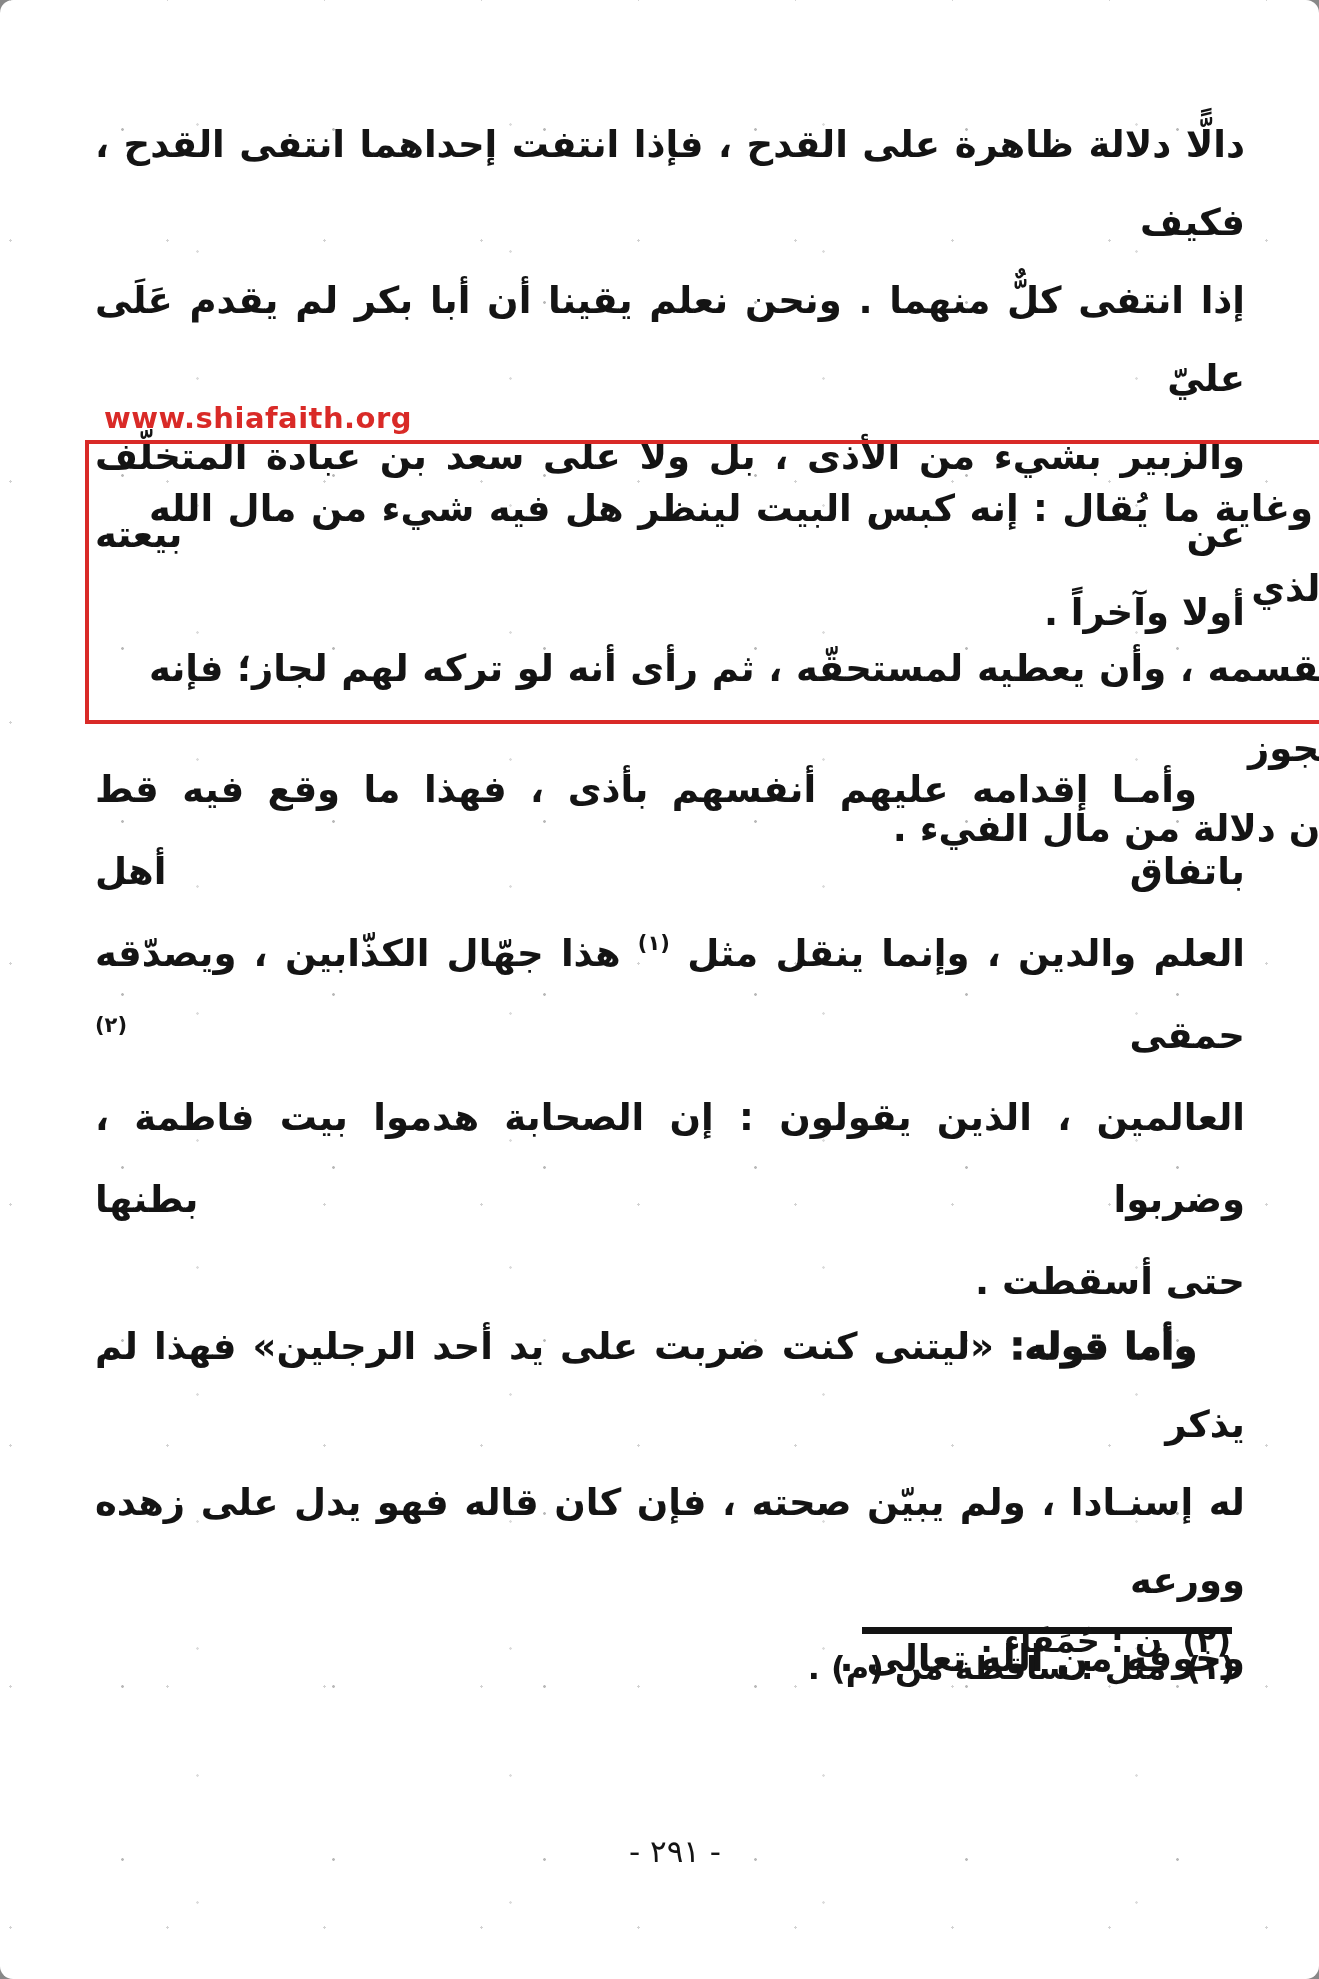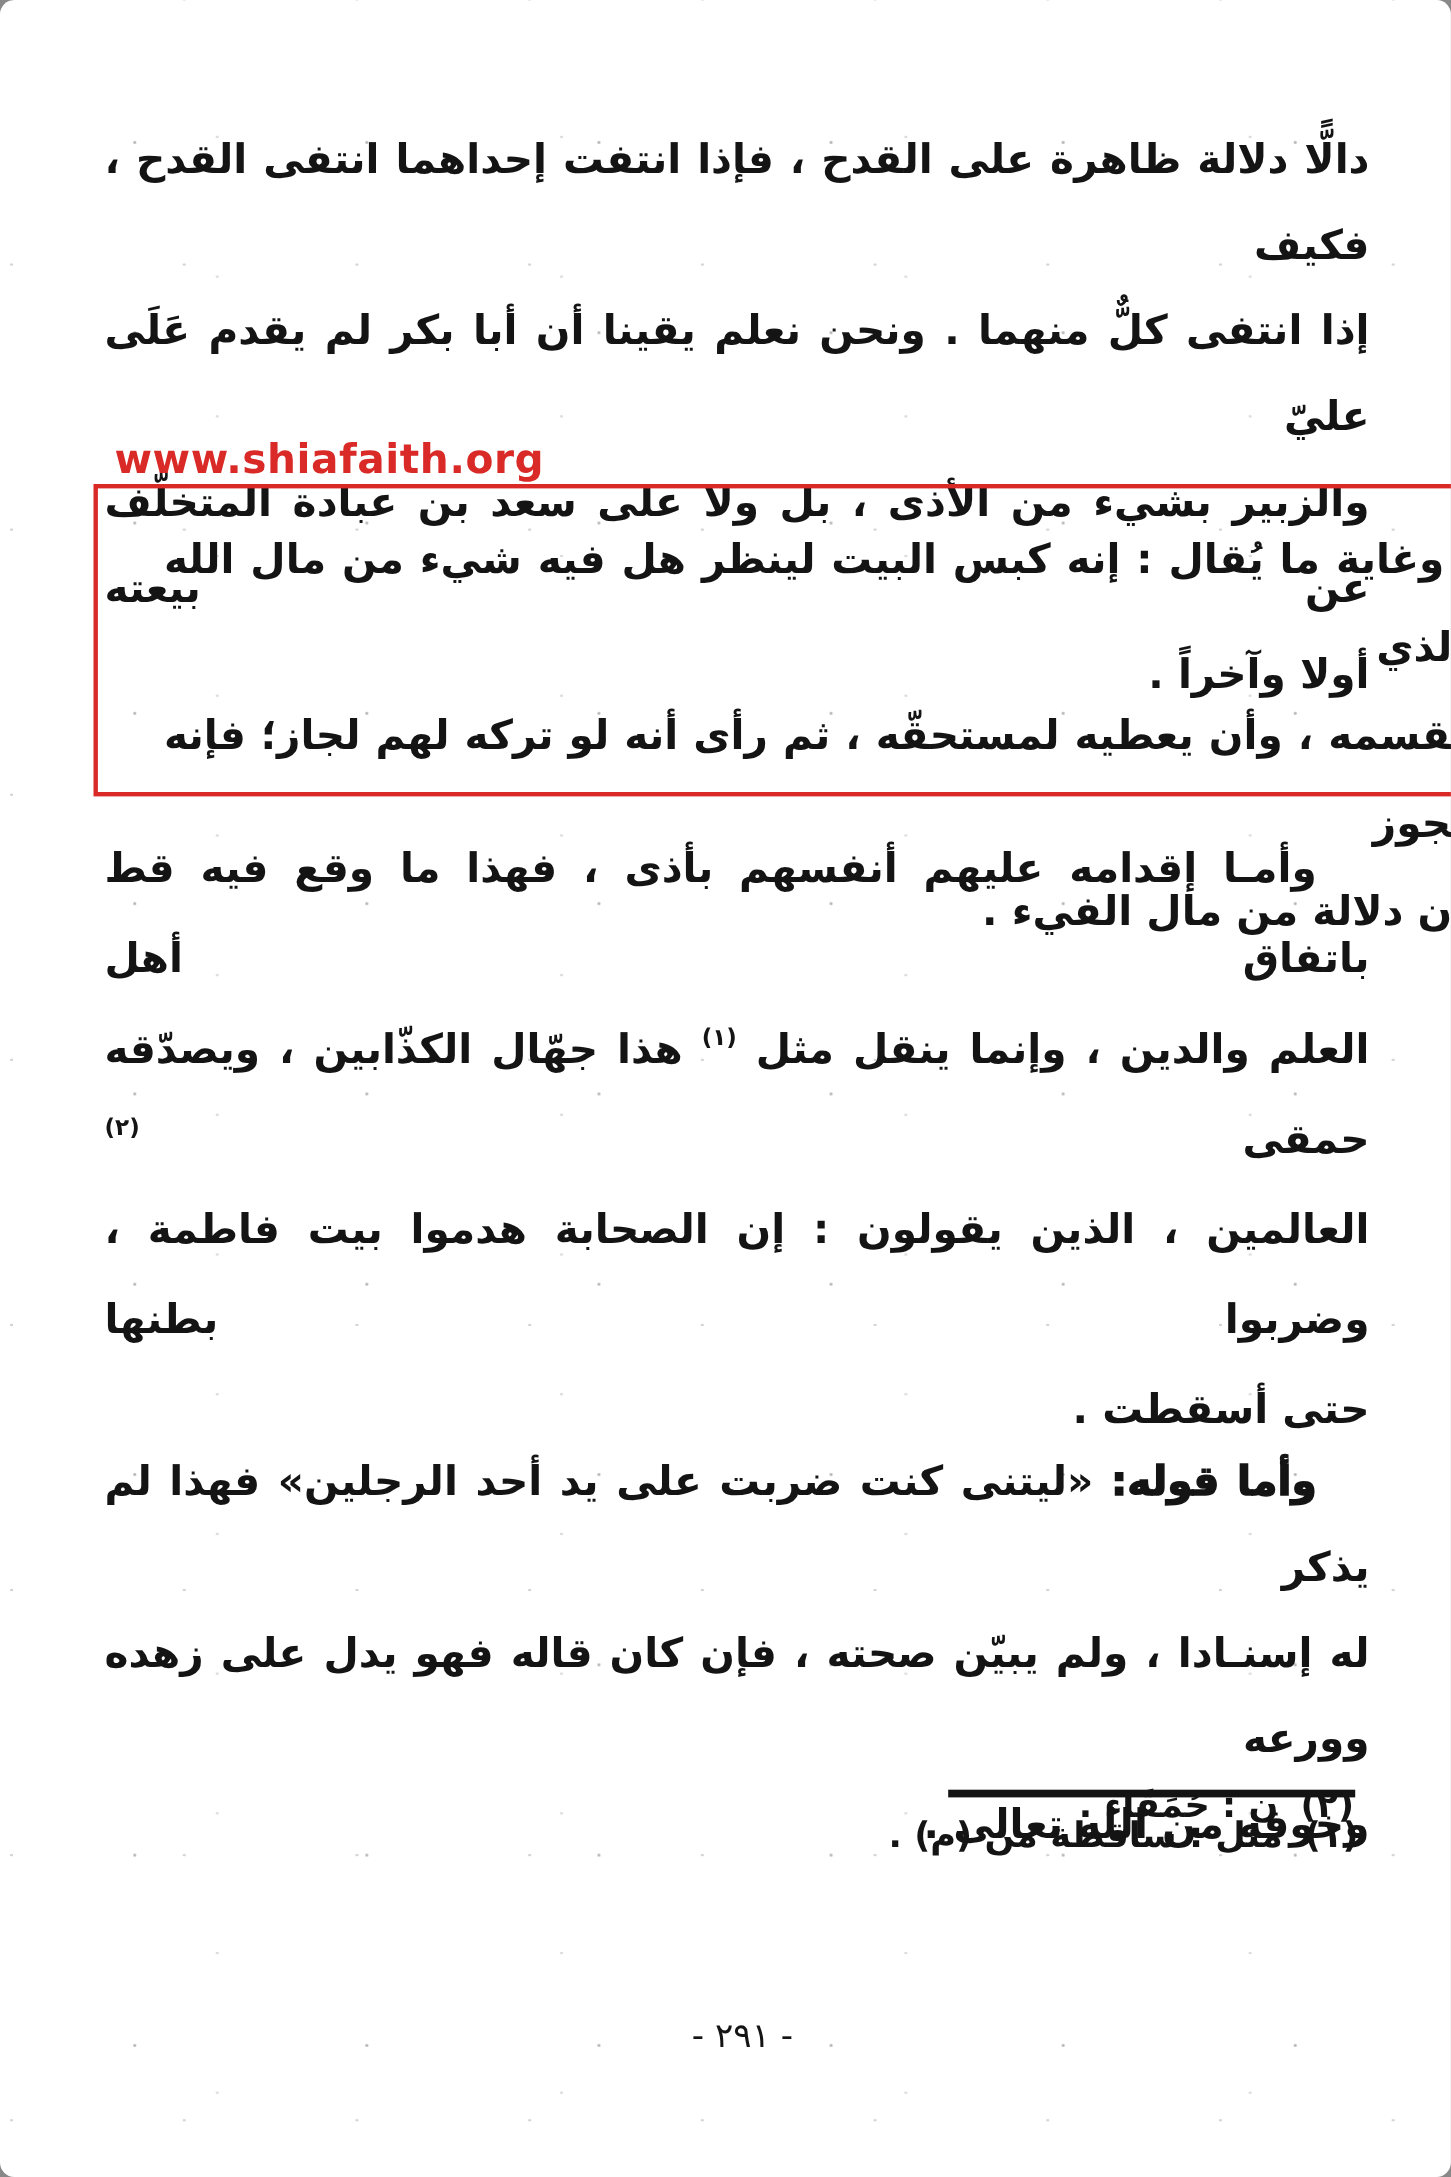--- a/index.html
+++ b/index.html
@@ -44,21 +44,21 @@
   .tline.indent { text-indent:48px; }
   .tline.indent-sm { text-indent:20px; }
 
   .p1 { top:106px;  right:74px; left:95px;  line-height:78px; }
   .p3 { top:749px;  right:74px; left:95px;  line-height:82px; }
   .p4 { top:1119px; right:74px; left:95px;  line-height:78px; }
   .p5 { top:1308px; right:74px; left:95px;  line-height:78px; }
 
   .watermark {
     position:absolute; left:104px; top:400px;
-    font-size:37px; font-weight:bold; letter-spacing:.5px;
+    font-size:29px; font-weight:bold; letter-spacing:.5px;
     color:var(--accent);
     line-height:36px;
   }
   .hbox {
     position:absolute;
     left:85px; top:440px;
     width:1278px; height:284px;
     border:4px solid var(--accent);
     box-sizing:border-box;
   }

